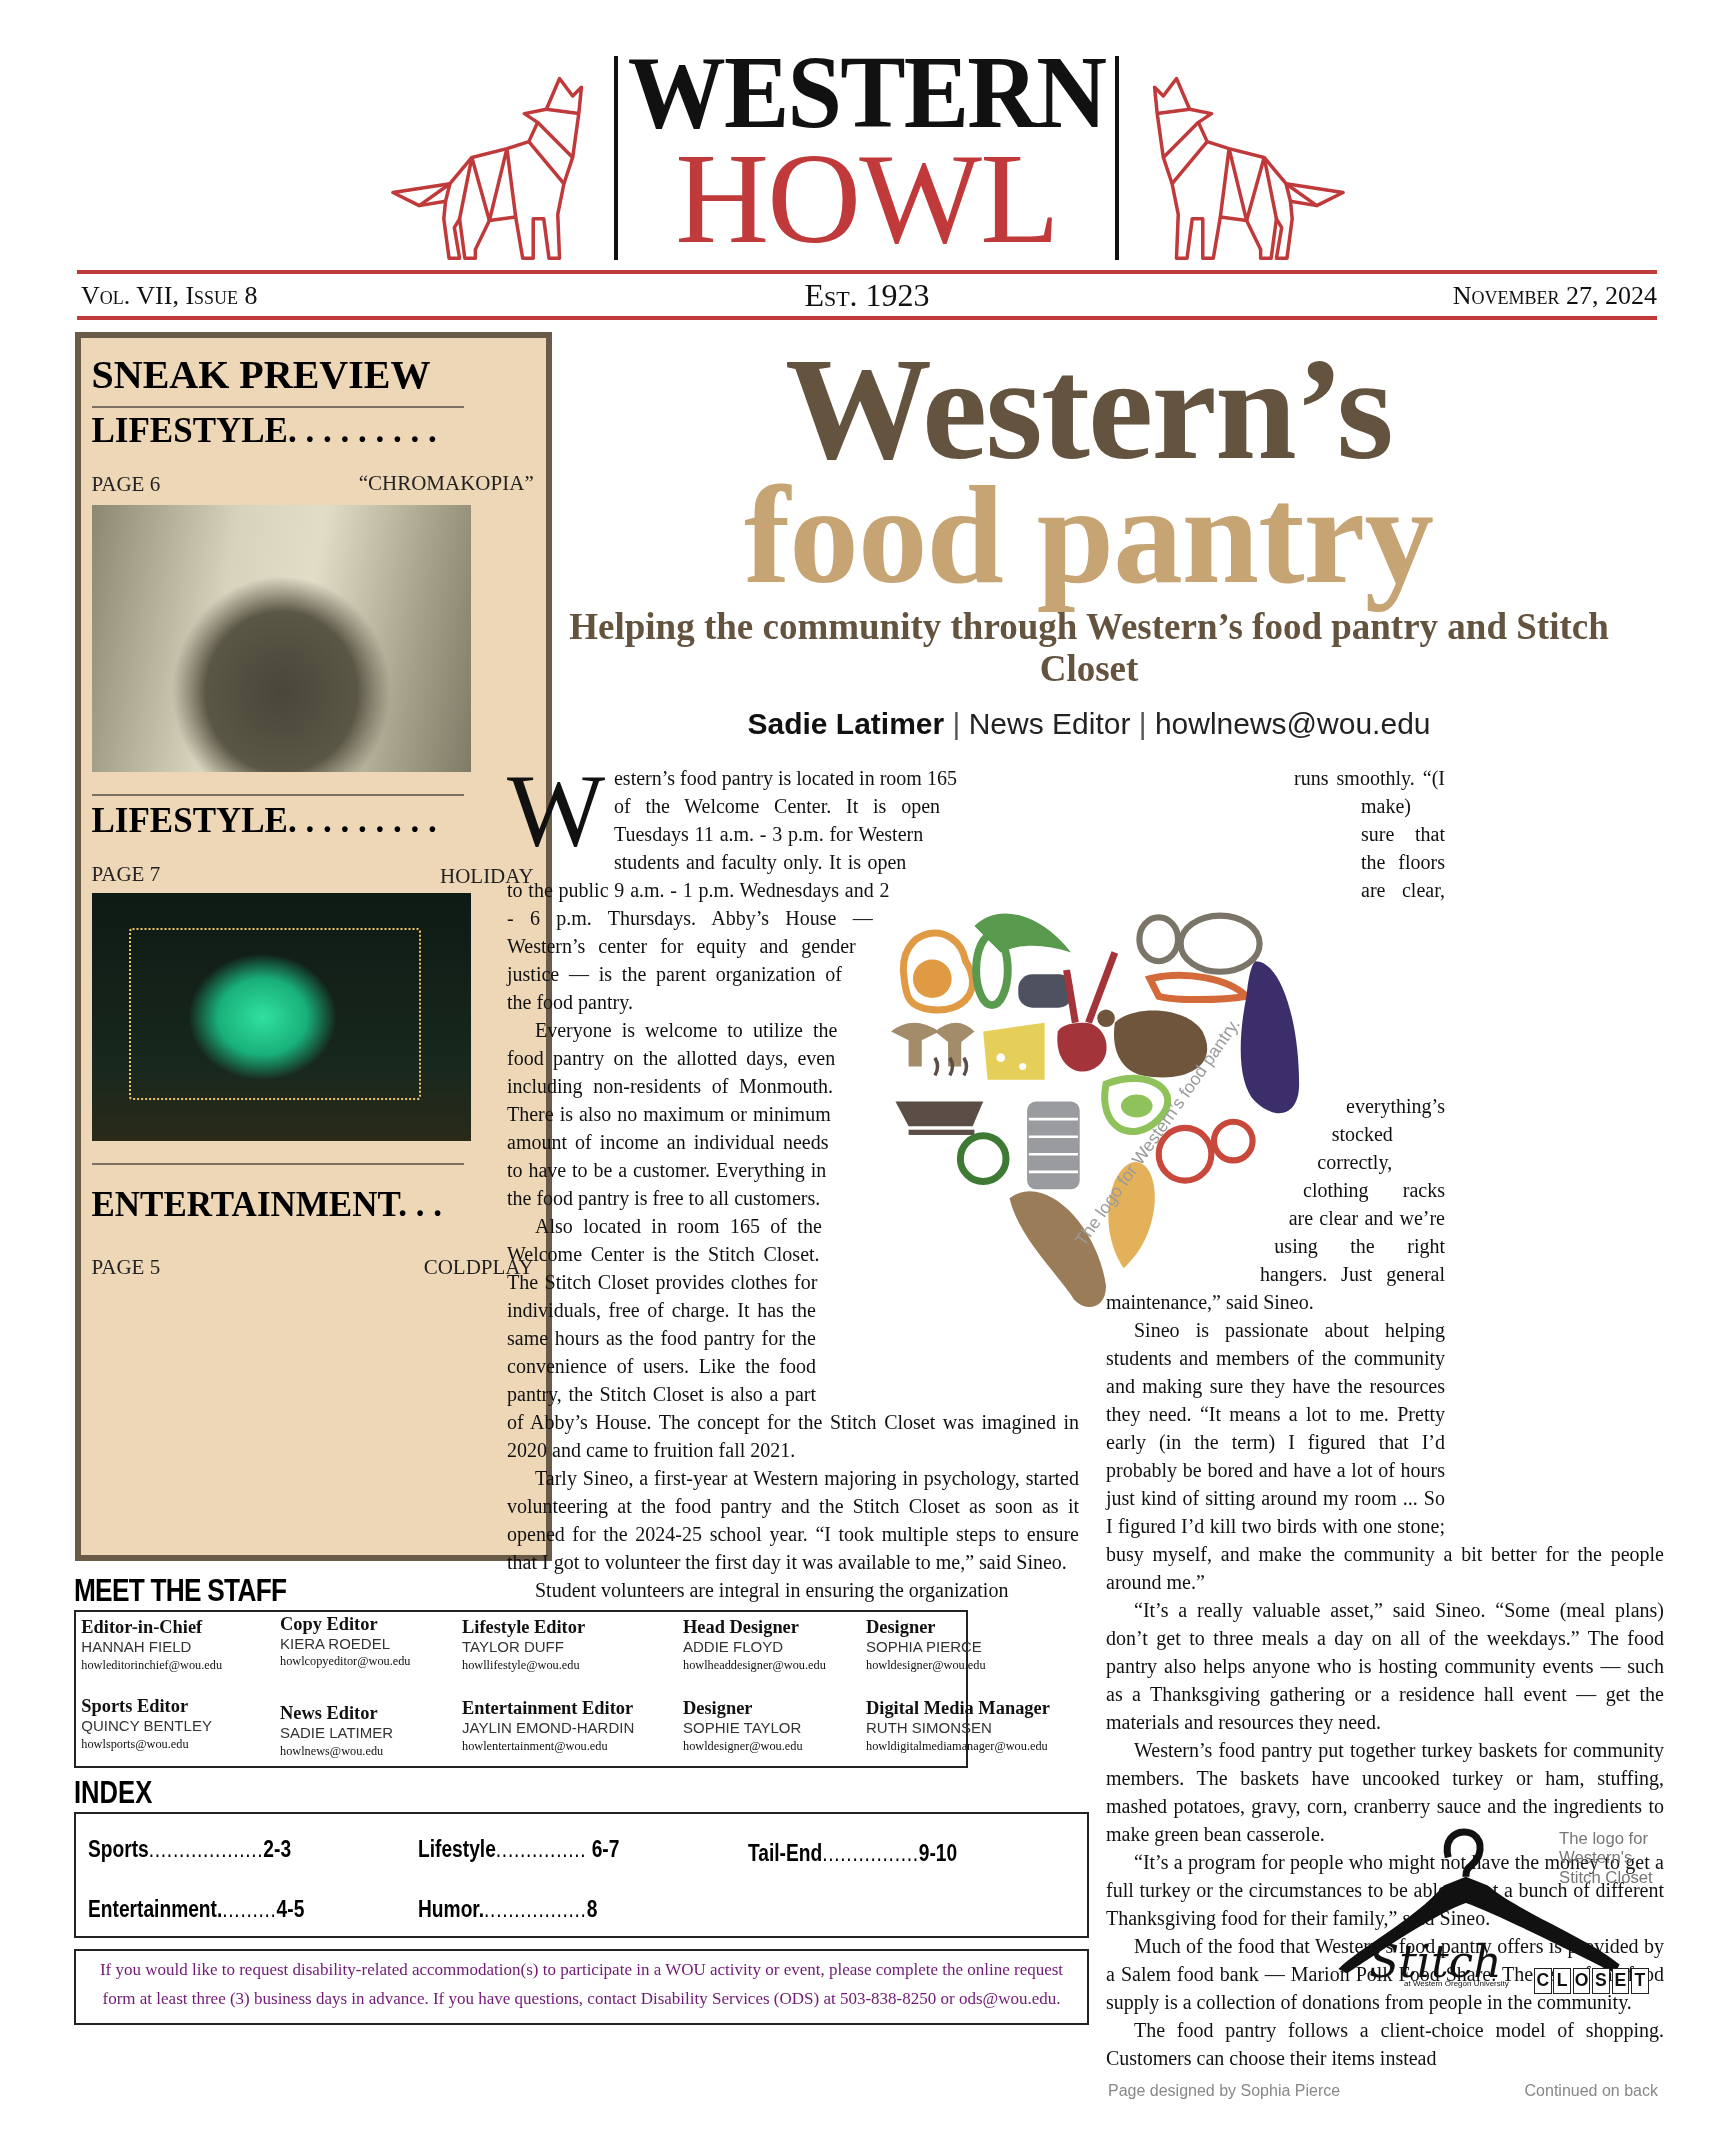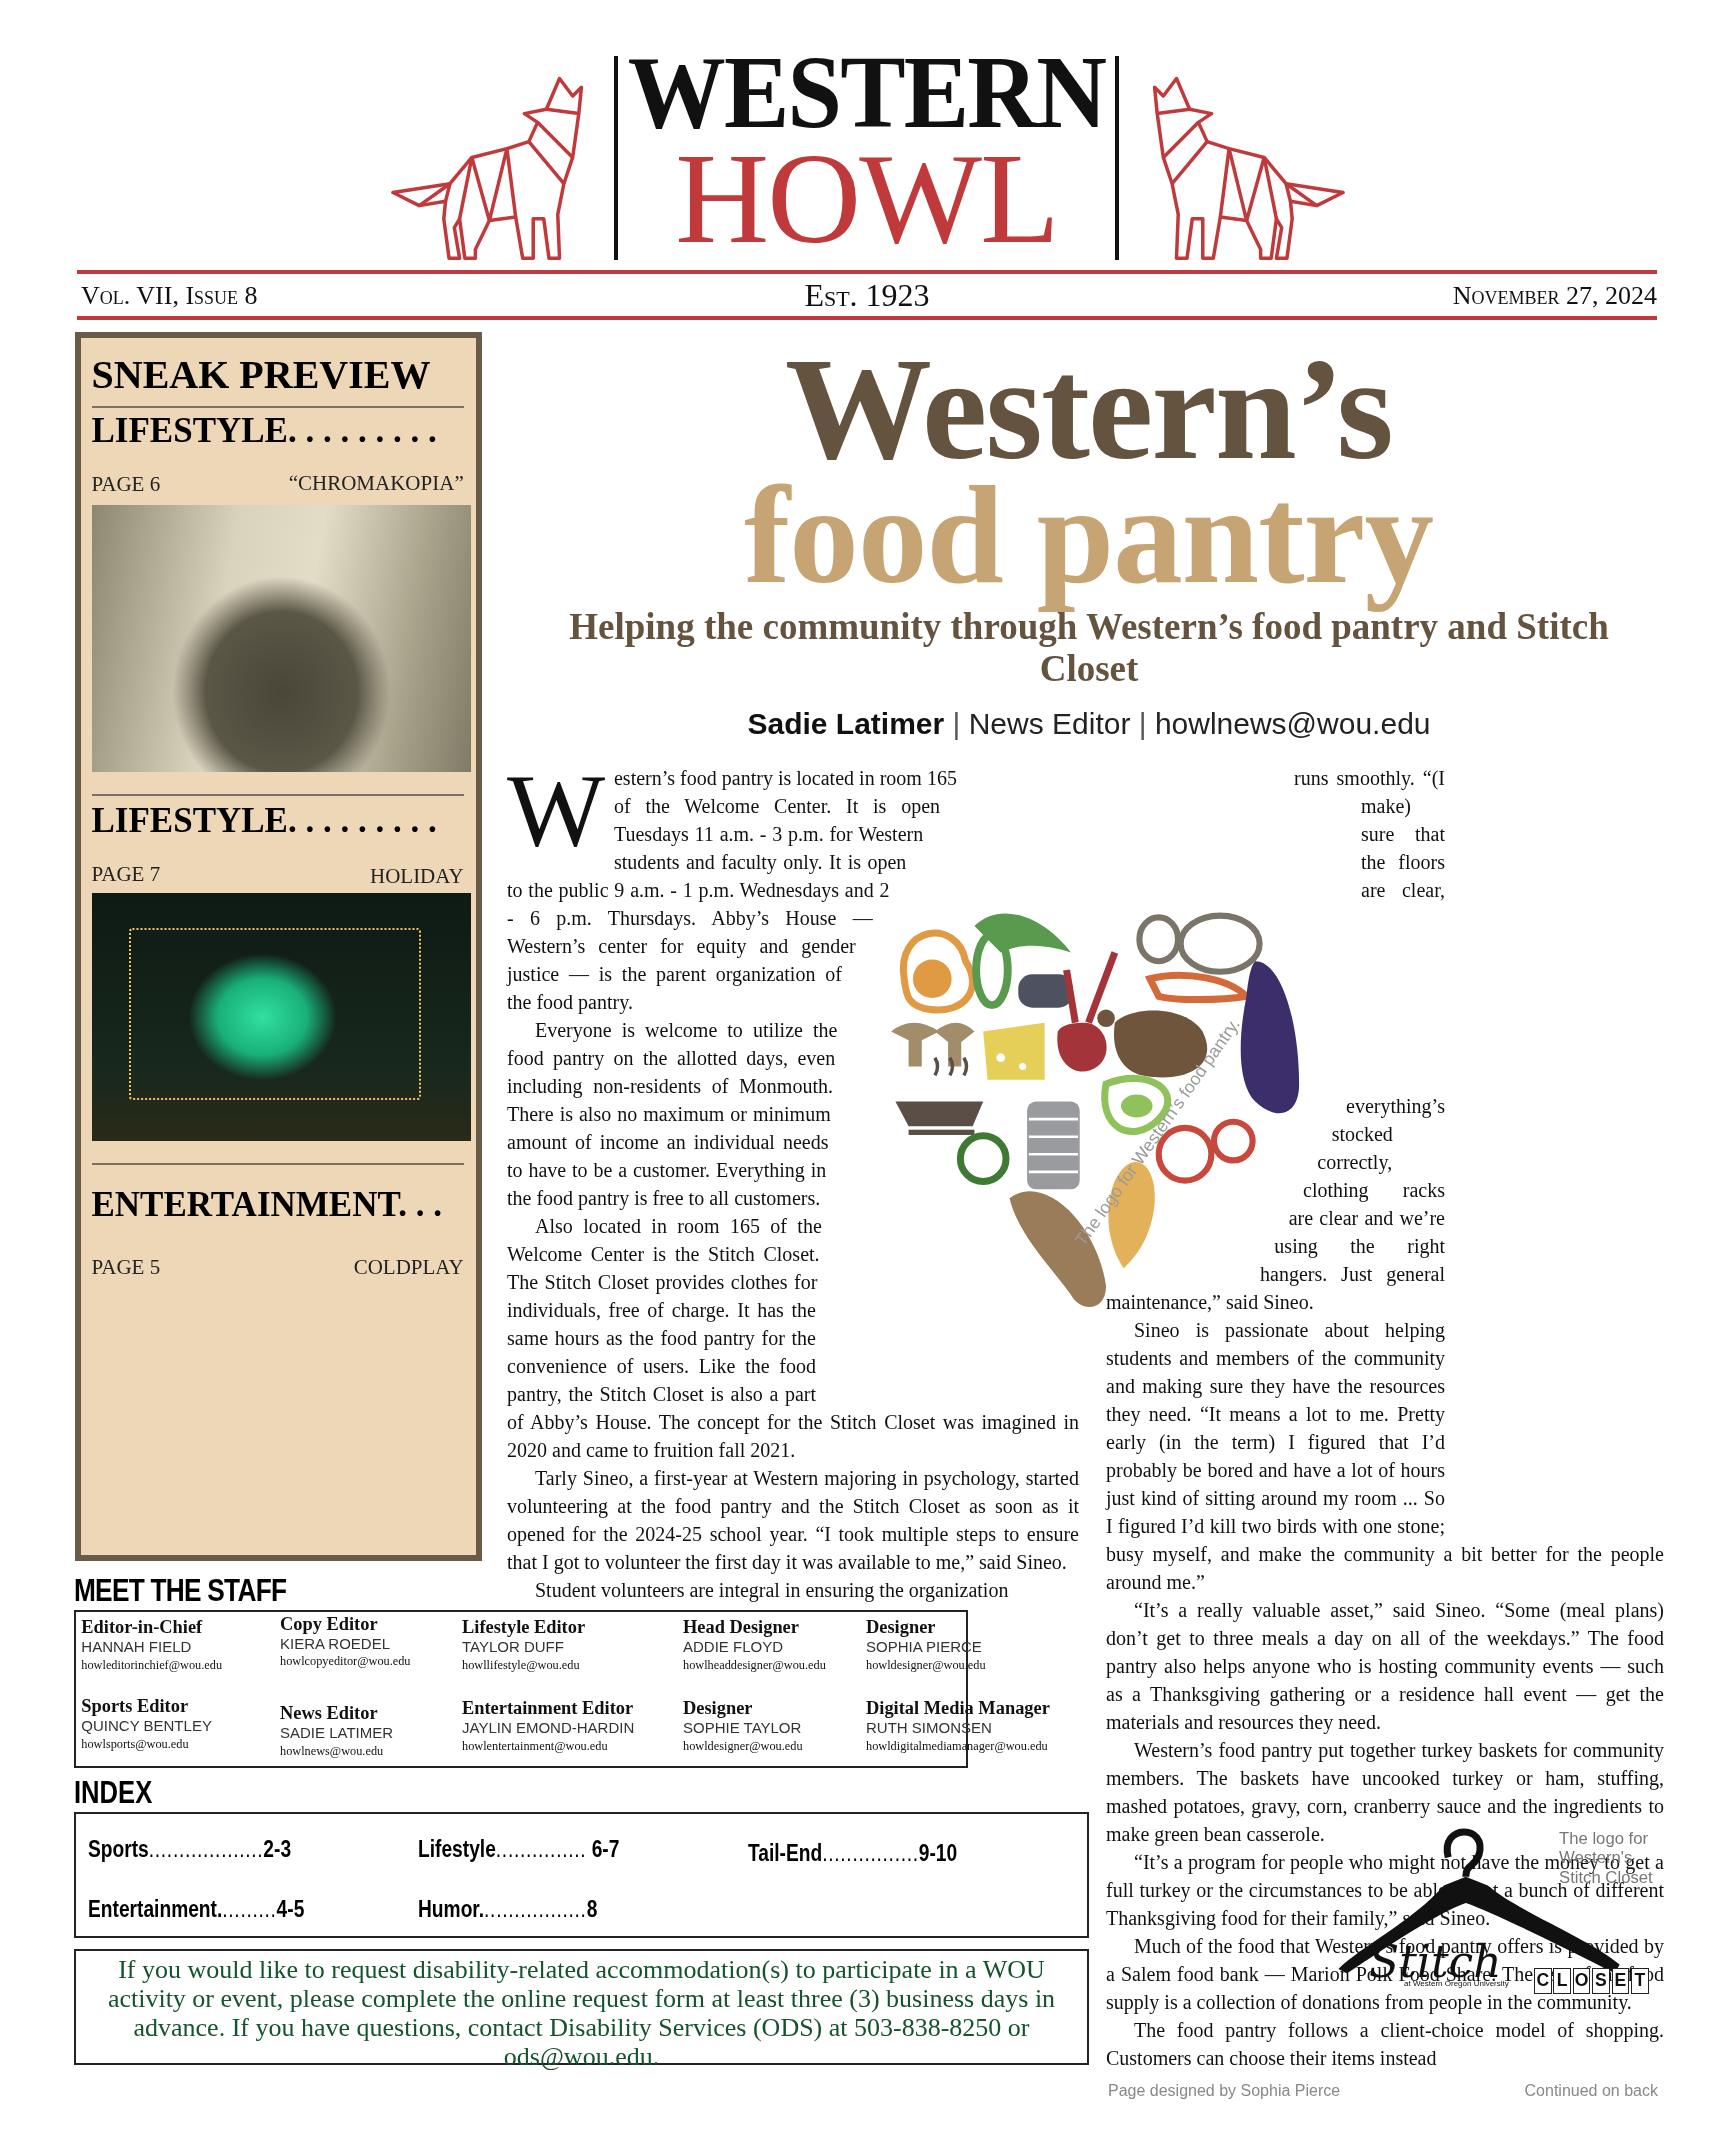--- a/index.html
+++ b/index.html
@@ -24,21 +24,21 @@
   .rule-red.top { top: 270px; }
   .rule-red.bottom { top: 316px; }
   .meta-row { position: absolute; left: 77px; top: 279px; width: 1580px; height: 33px;
     font-family: "Liberation Serif", serif; font-size: 26px; line-height: 33px; color: #111; }
   .meta-row span { position: absolute; top: 0; font-variant: small-caps; }
   .meta-vol { left: 4px; }
   .meta-est { left: 0; width: 1580px; text-align: center; font-size: 32px; }
   .meta-date { right: 0; }
 
   
-  .sidebar { position: absolute; left: 75px; top: 332px; width: 407px; height: 1229px;
+  .sidebar { position: absolute; left: 75px; top: 332px; width: 477px; height: 1229px;
     background: #eed7b7; border: 6.1px solid #6a5a48; }
   .sb-title { position: absolute; left: 10.5px; top: 12.3px; font-weight: bold; font-size: 40px; line-height: 49px; color: #000; }
   .sb-hr { position: absolute; left: 10.5px; width: 372px; height: 1.8px; background: #7c7064; }
   .sb-sec { position: absolute; left: 10.5px; font-weight: bold; font-size: 35px; line-height: 42px; color: #000; white-space: nowrap; }
   .sb-page { position: absolute; left: 10.5px; font-size: 21px; line-height: 26px; color: #222; }
   .sb-cap { position: absolute; right: 12.3px; font-size: 21px; line-height: 26px; color: #222; text-align: right; }
   .sb-img { position: absolute; left: 10.5px; width: 379px; }
   .img-tyler { top: 167px; height: 267px;
     background: radial-gradient(ellipse 40% 60% at 50% 70%, #4a4638 0%, #5b5747 50%, transparent 72%),
                 linear-gradient(100deg, #8b8770 0%, #d8d3bc 35%, #e2ddc7 55%, #a9a48c 80%, #7f7b66 100%); }
@@ -107,22 +107,22 @@
 
   
   .index-heading { position: absolute; left: 74px; top: 1775px; font-family: "Liberation Sans", sans-serif; font-weight: bold;
     font-size: 32px; line-height: 35px; color: #000; transform: scaleX(0.8); transform-origin: left; }
   .index-box { position: absolute; left: 74px; top: 1812px; width: 1015px; height: 126px; border: 2.6px solid #222; }
   .idx-item { position: absolute; font-family: "Liberation Sans", sans-serif; font-weight: bold; font-size: 24.6px; line-height: 28px;
     color: #000; white-space: nowrap; transform: scaleX(0.78); transform-origin: left; }
   .idx-item .dots { font-weight: normal; letter-spacing: 0.9px; }
 
   
-  .disclaimer { position: absolute; left: 74px; top: 1949px; width: 1015px; height: 116px; border: 2.6px solid #222;
-    font-family: "Liberation Serif", serif; font-size: 26px; line-height: 29px; text-align: center; padding: 3.5px 7px; color: #14532d; }
+  .disclaimer { position: absolute; left: 74px; top: 1949px; width: 1015px; height: 76px; border: 2.6px solid #222;
+    font-family: "Liberation Serif", serif; font-size: 17px; line-height: 29px; text-align: center; padding: 3.5px 7px; color: #701a75; }
 </style>
 </head>
 <body>
 
 <header class="masthead">
   <svg class="wolf left" viewBox="0 0 230 235" fill="none" stroke="#c0393b" stroke-width="4" stroke-linejoin="round">
     <path d="M10 150 L75 140 L100 110 L140 100 L165 92 L175 70 L160 60 L185 55 L200 20 L215 40 L225 30 L222 60 L215 110 L205 140 L198 175 L200 225 L188 225 L182 180 L170 180 L170 225 L158 225 L150 178 L120 182 L104 215 L104 225 L92 225 L86 180 L80 190 L86 225 L74 225 L68 180 L70 160 L40 165 Z"></path>
     <path d="M75 140 L70 160 M100 110 L120 182 M140 100 L150 178 M100 110 L86 180 M165 92 L205 140 M175 70 L215 110 M185 55 L222 60 M40 165 L75 140 M140 100 L120 182"></path>
   </svg>
   <div class="mast-bar l"></div>

